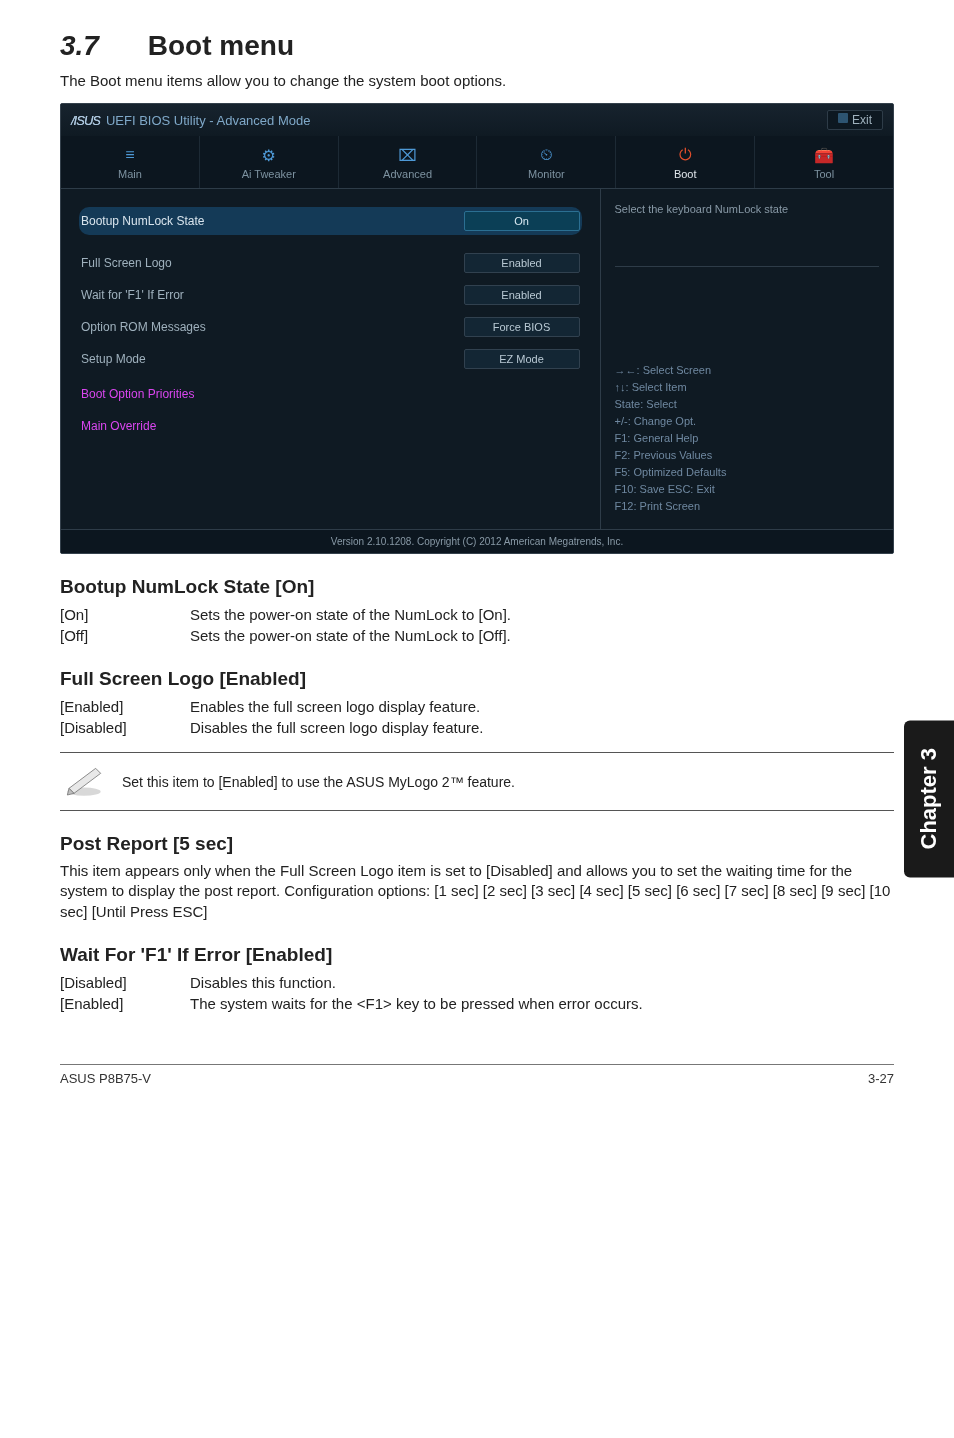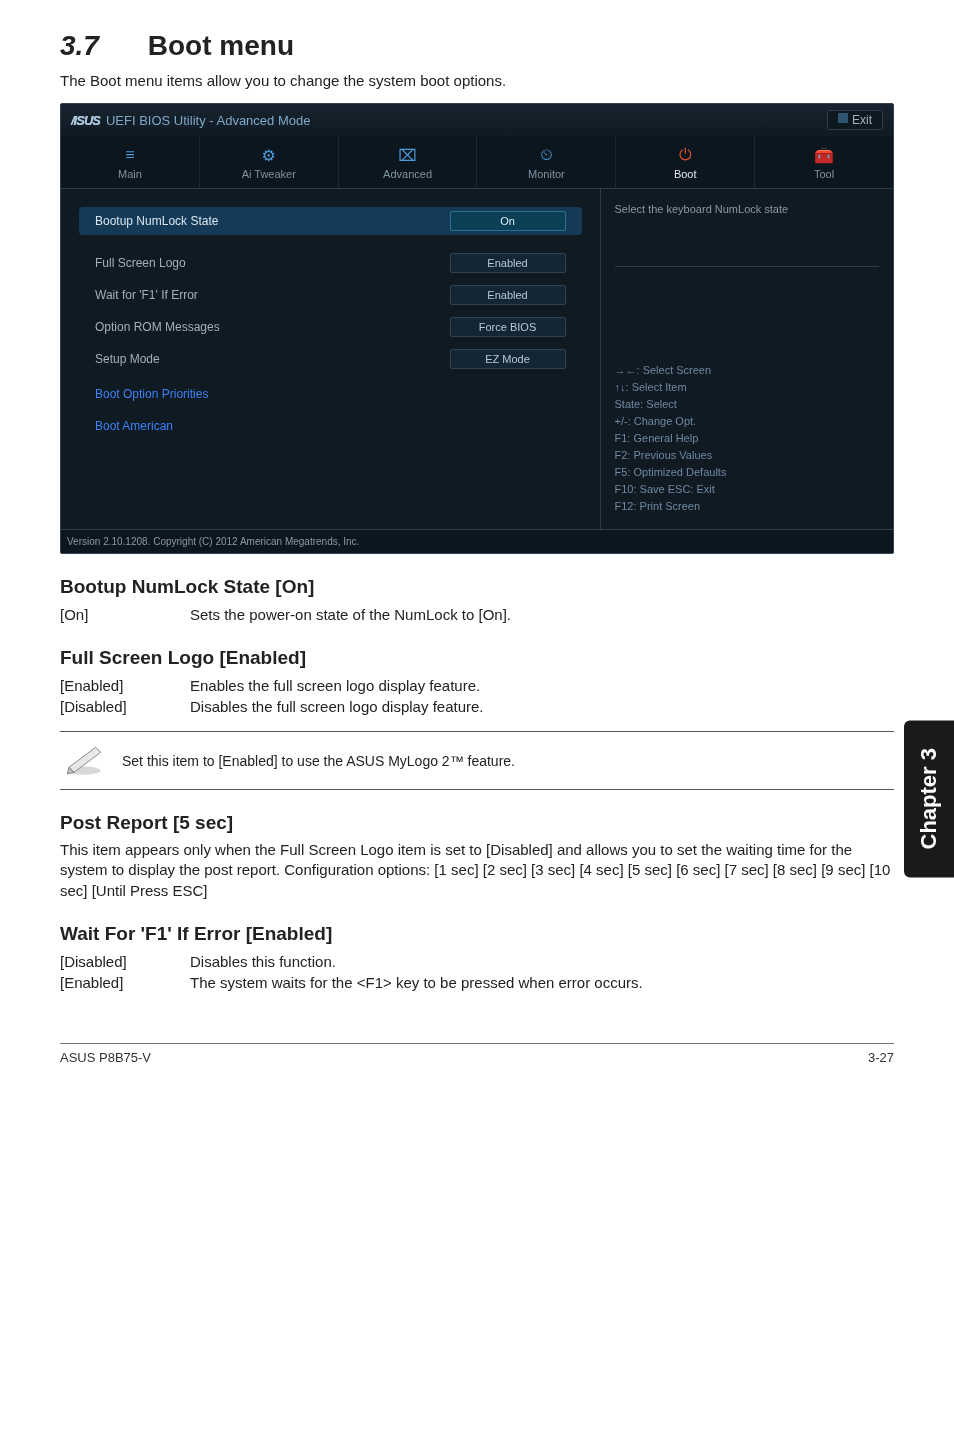--- a/index.html
+++ b/index.html
@@ -34,21 +34,21 @@
     display: flex;
     align-items: center;
     justify-content: space-between;
     padding: 6px 10px;
     background: linear-gradient(#17232e,#0f1a23);
     font-size: 13px;
     color: #7fa8c8;
   }
   .bios-titlebar .left { display:flex; align-items:center; gap:6px;}
   .asus-logo {
-    font-weight: bold;
+    font-weight: normal;
     color: #aac6df;
     font-style: italic;
     letter-spacing: -1px;
     font-size: 13px;
     background: linear-gradient(#dde6ee,#9ab4ca);
     -webkit-background-clip: text;
   }
   .exit-btn {
     background:#0d1821;
     border:1px solid #2e3c48;
@@ -106,31 +106,31 @@
     color:#8899a6;
     font-size:11px;
     display:flex;
     flex-direction:column;
     justify-content:space-between;
   }
   .bios-row {
     display:flex;
     align-items:center;
     justify-content:space-between;
-    padding: 4px 16px;
+    padding: 4px 2px;
     margin-bottom: 4px;
     color:#9fb1bd;
-    border-radius:4px;
+    border-radius:10px;
   }
   .bios-row.selected {
     background:#143a57;
     color:#d8e4ed;
   }
   .bios-row.section-hdr {
-    color:#3b82f6;
+    color:#d946ef;
     margin-top:10px;
     margin-bottom:4px;
   }
   .val-pill {
     background:#132634;
     border:1px solid #31414f;
     color:#b9c9d4;
     font-size:11px;
     padding:3px 0;
     width:116px;
@@ -148,21 +148,21 @@
     min-height:64px;
   }
   .bios-shortcuts {
     color:#6f88a0;
     font-size:11px;
     line-height:1.55;
     padding-top:10px;
   }
   .bios-footer {
     background:#0c161f;
-    text-align:left;
+    text-align:center;
     color:#8899a6;
     font-size:10px;
     padding:6px;
     border-top:1px solid #2e3c48;
   }
 
   
   h2.subhead {
     font-size: 19px;
     font-weight:bold;
@@ -275,21 +275,21 @@
         </div>
         <div class="bios-row">
           <span>Option ROM Messages</span>
           <span class="val-pill">Force BIOS</span>
         </div>
         <div class="bios-row">
           <span>Setup Mode</span>
           <span class="val-pill">EZ Mode</span>
         </div>
         <div class="bios-row section-hdr">Boot Option Priorities</div>
-        <div class="bios-row section-hdr">Boot American</div>
+        <div class="bios-row section-hdr">Main Override</div>
       </div>
     <div class="bios-right">
       <div class="bios-help-top">Select the keyboard NumLock state</div>
       <div class="bios-shortcuts" id="bios-shortcuts">
           <div>→←: Select Screen</div>
           <div>↑↓: Select Item</div>
           <div>State: Select</div>
           <div>+/-: Change Opt.</div>
           <div>F1: General Help</div>
           <div>F2: Previous Values</div>
@@ -302,20 +302,24 @@
   <div class="bios-footer">Version 2.10.1208.  Copyright (C) 2012 American Megatrends, Inc.</div>
 </div>
 
 <h2 class="subhead">Bootup NumLock State [On]</h2>
 <table class="optlist">
   <tbody>
       <tr>
     <td class="k">[On]</td>
     <td>Sets the power-on state of the NumLock to [On].</td>
   </tr>
+  <tr>
+    <td class="k">[Off]</td>
+    <td>Sets the power-on state of the NumLock to [Off].</td>
+  </tr>
 </tbody>
   </table>
 
 <h2 class="subhead">Full Screen Logo [Enabled]</h2>
 <table class="optlist">
   <tbody>
       <tr>
     <td class="k">[Enabled]</td>
     <td>Enables the full screen logo display feature.</td>
   </tr>

